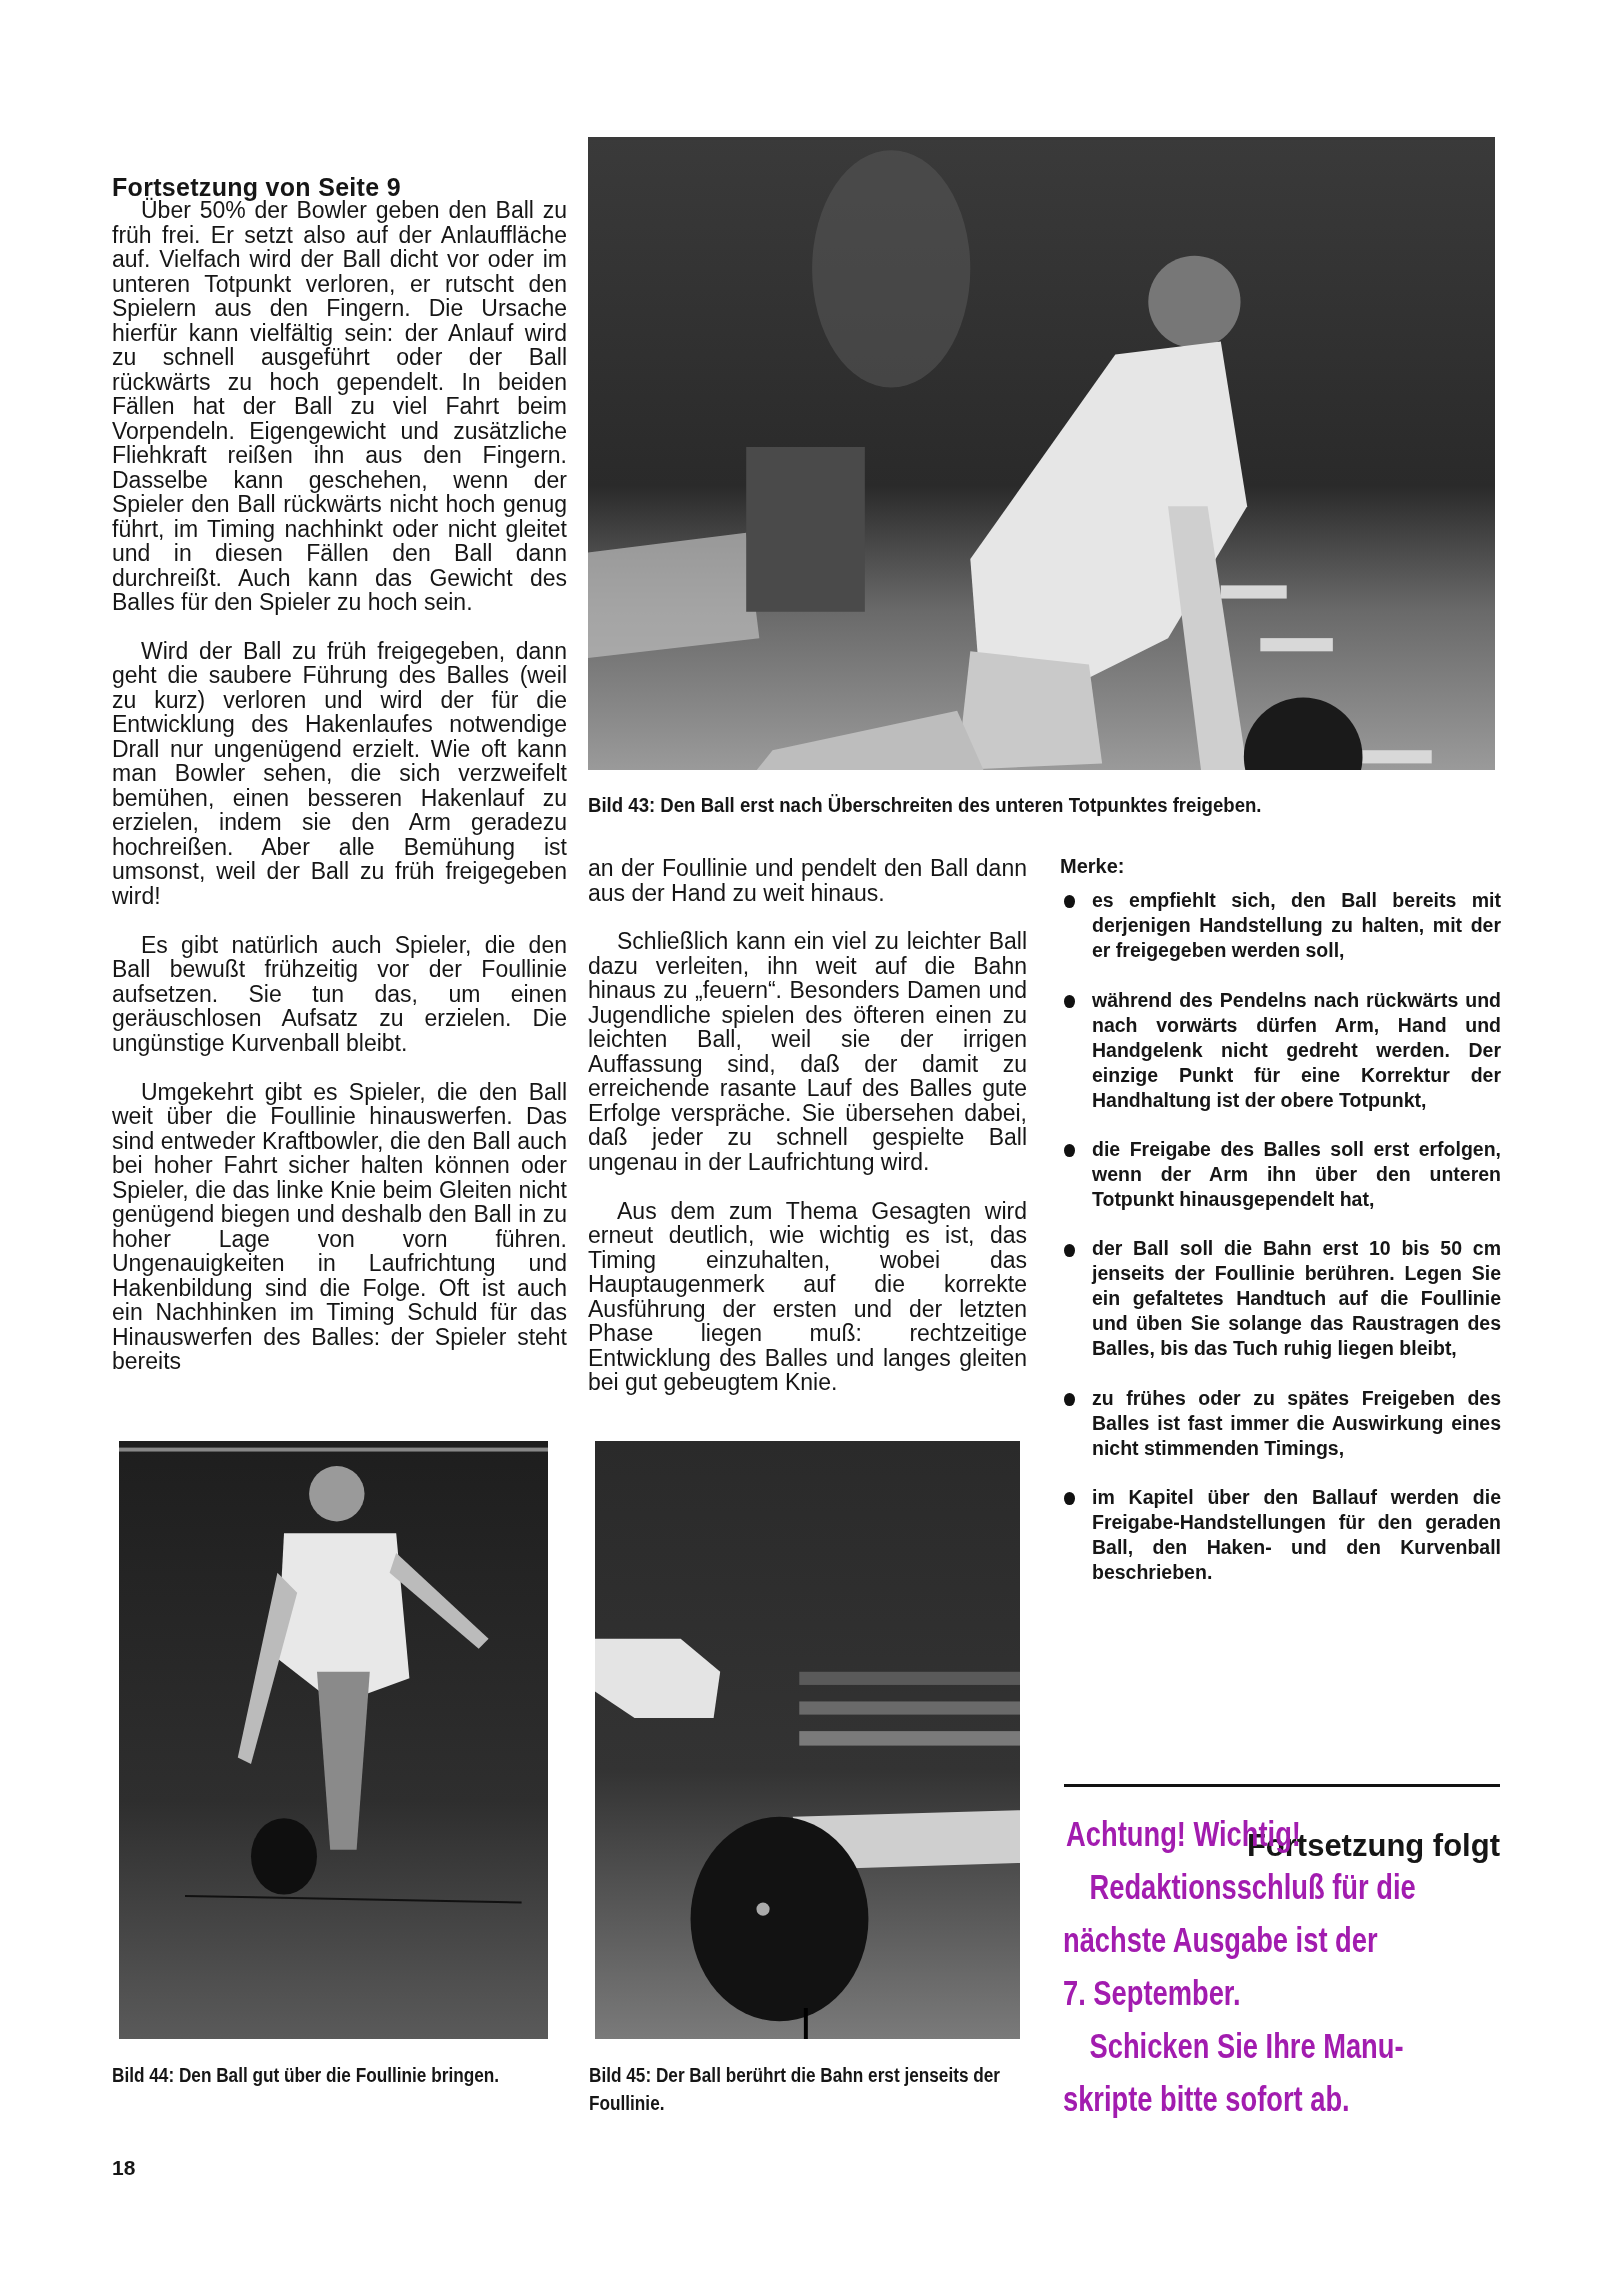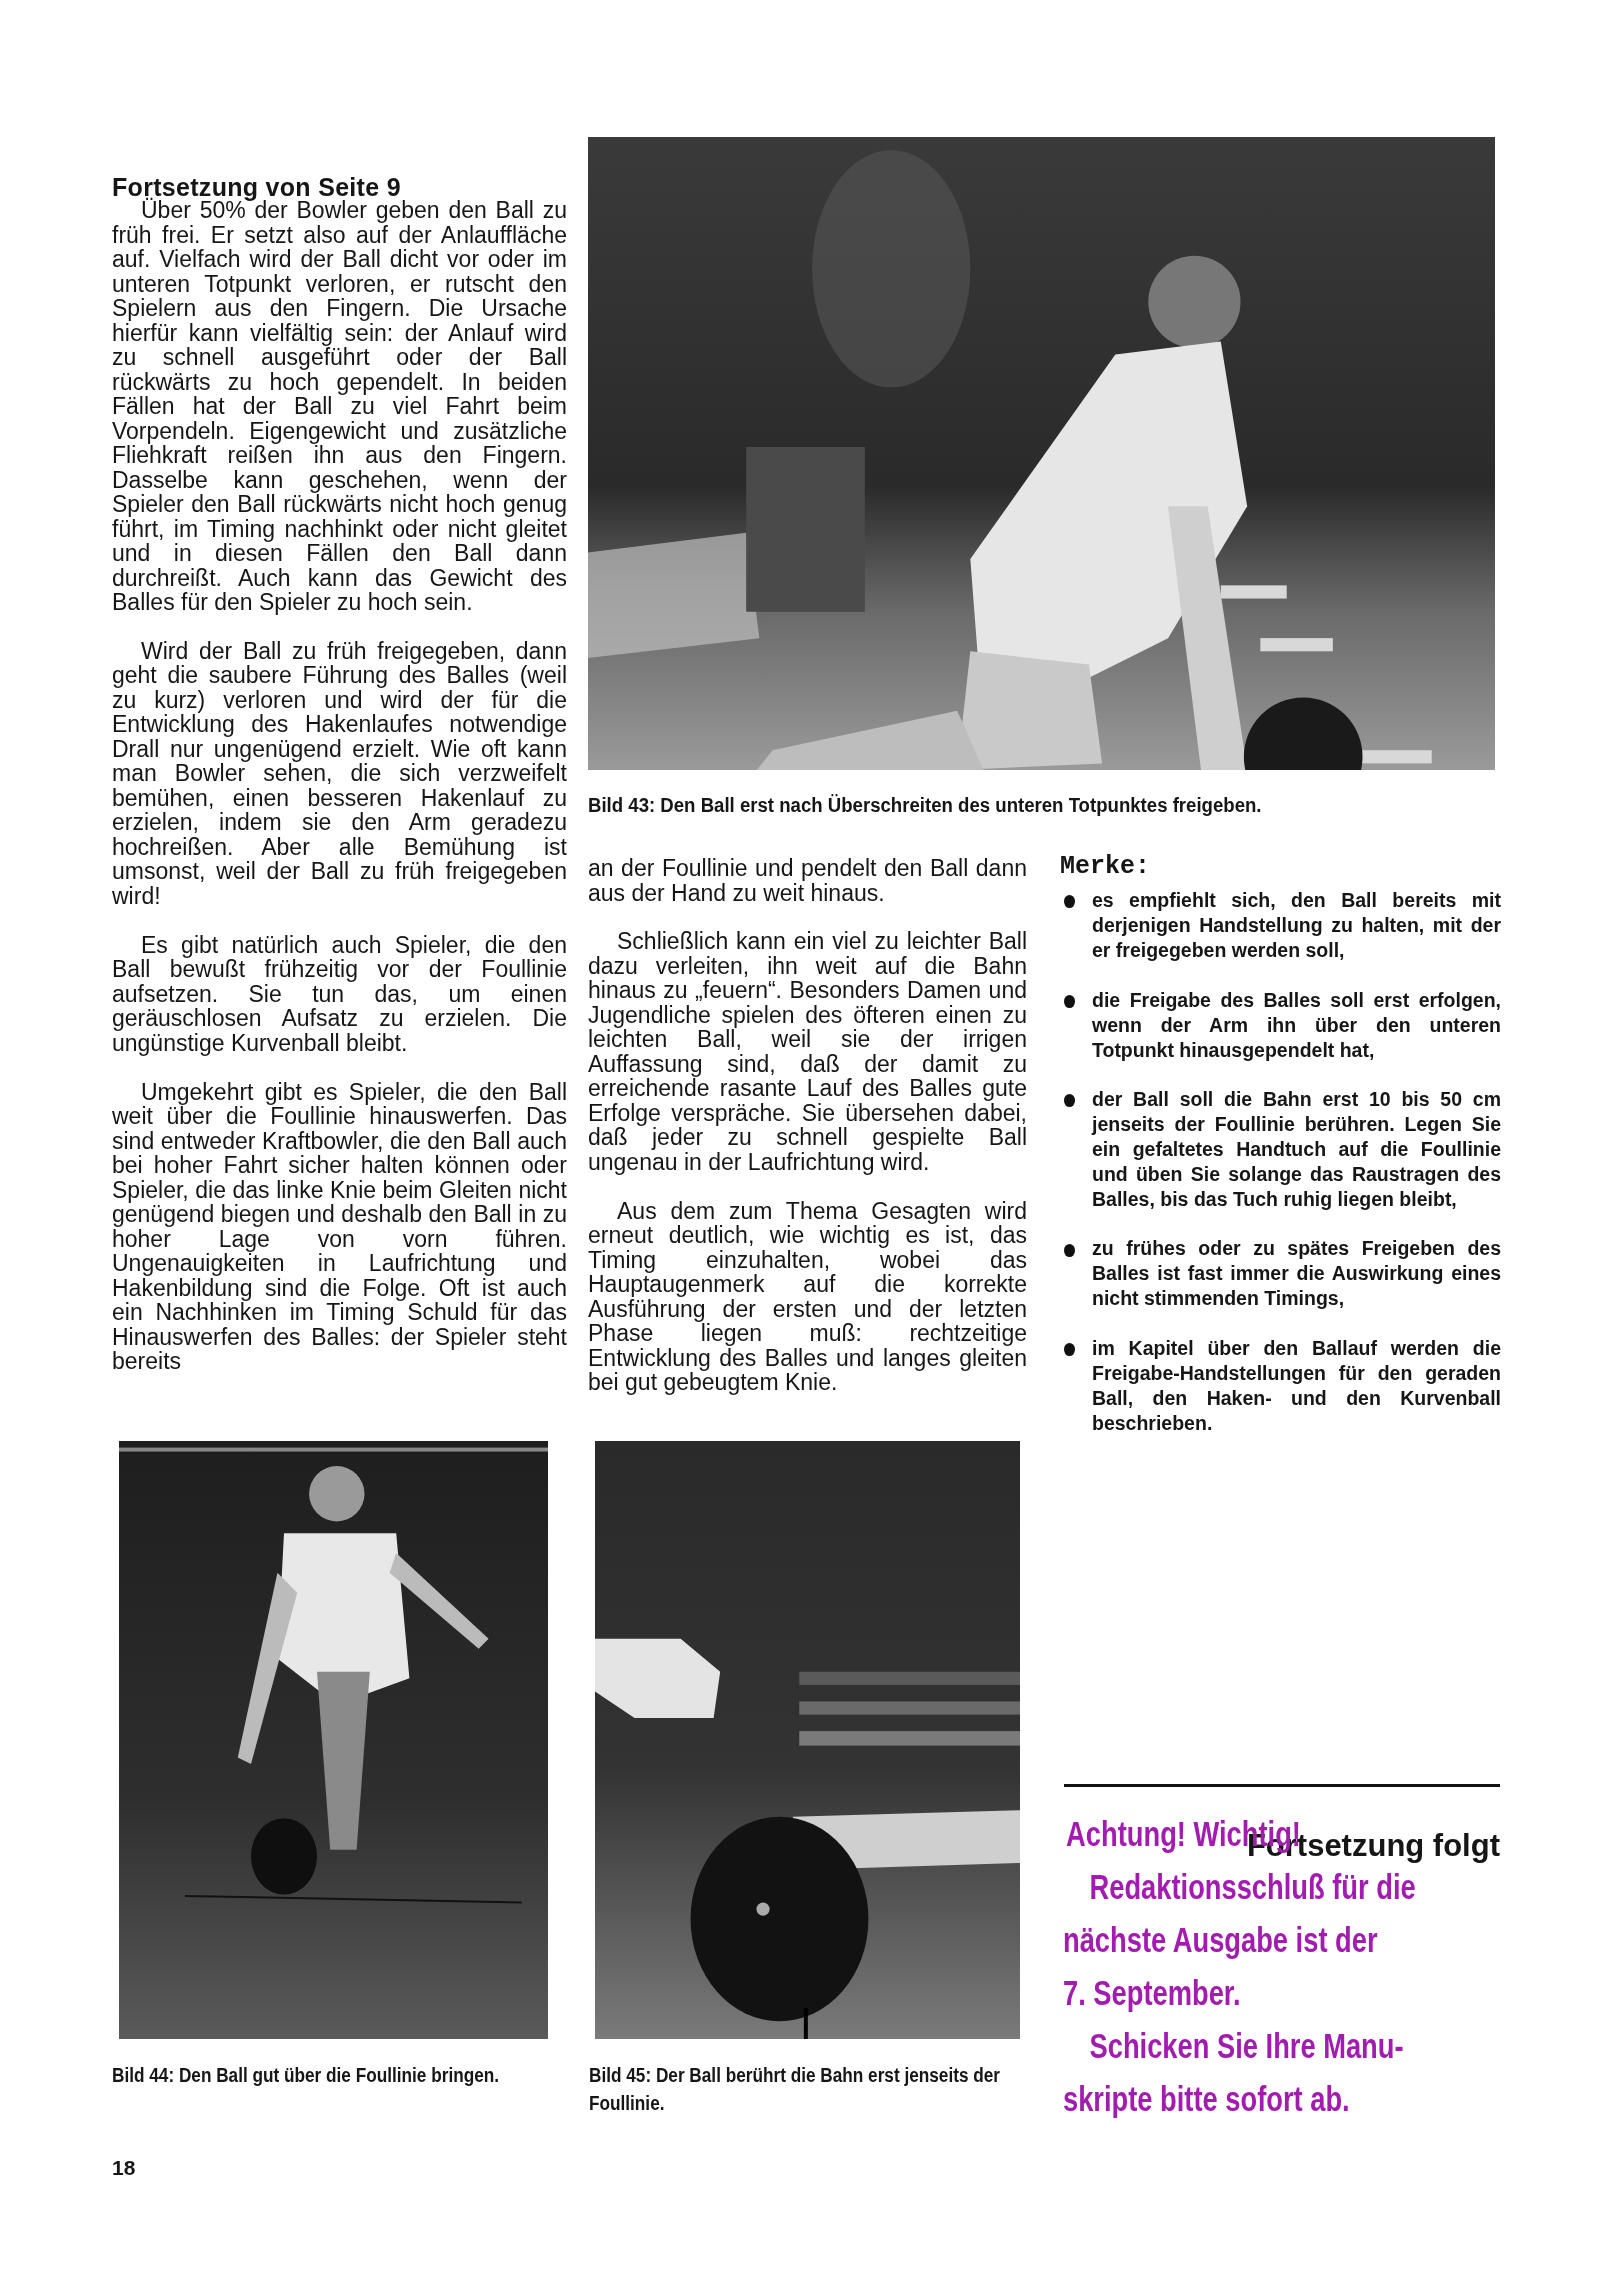--- a/index.html
+++ b/index.html
@@ -16,21 +16,21 @@
   .photo svg { width: 100%; height: 100%; display: block; }
   .photo-43 { left: 588px; top: 137px; width: 907px; height: 633px; }
   .photo-44 { left: 119px; top: 1441px; width: 429px; height: 598px; }
   .photo-45 { left: 595px; top: 1441px; width: 425px; height: 598px; }
   .caption { position: absolute; font-size: 20px; font-weight: bold; line-height: 28px; transform-origin: left top; }
   .caption-43 { left: 588px; top: 791px; white-space: nowrap; transform: scaleX(0.93); }
   .caption-44 { left: 112px; top: 2061px; width: 448px; transform: scaleX(0.86); width: 521px; }
   .caption-45 { left: 589px; top: 2061px; width: 501px; transform: scaleX(0.86); }
   .page-number { left: 112px; top: 2156px; font-size: 21px; font-weight: bold; }
   .merke { position: absolute; left: 1060px; top: 854px; width: 441px; font-weight: bold; font-size: 19.5px; line-height: 25px; }
-  .merke-title { margin: 0 0 9.2px 0; font-size: 25px; font-family: Liberation Mono, monospace; }
+  .merke-title { margin: 0 0 9.2px 0; font-size: 20px; }
   .merke ul { list-style: none; margin: 0; padding: 0; }
   .merke li { position: relative; padding-left: 32px; text-align: justify; margin-bottom: 24.4px; }
   .merke .bullet { position: absolute; left: 4px; top: 7.3px; width: 11.2px; height: 13px; border-radius: 50%; background: #111; }
   .continued { position: absolute; right: 98px; top: 1828px; font-size: 31px; font-weight: bold; white-space: nowrap; }
   .divider { position: absolute; left: 1064px; top: 1784px; width: 436px; height: 3.3px; background: #111; }
   .notice { position: absolute; left: 1063px; top: 1807px; width: 448px; font-family: "Liberation Sans", sans-serif;
             font-weight: bold; font-size: 35px; line-height: 53px; color: #a21caf; }
   .notice div { white-space: nowrap; transform: scaleX(0.78); transform-origin: left top; }
   .notice .indent { padding-left: 34px; }
 </style>
@@ -77,20 +77,21 @@
 <div class="col col-mid">
   <p class="noindent">an der Foullinie und pendelt den Ball dann aus der Hand zu weit hinaus.</p>
   <p>Schließlich kann ein viel zu leichter Ball dazu verleiten, ihn weit auf die Bahn hinaus zu „feuern“. Besonders Damen und Jugendliche spielen des öfteren einen zu leichten Ball, weil sie der irrigen Auffassung sind, daß der damit zu erreichende rasante Lauf des Balles gute Erfolge verspräche. Sie übersehen dabei, daß jeder zu schnell gespielte Ball ungenau in der Laufrichtung wird.</p>
   <p>Aus dem zum Thema Gesagten wird erneut deutlich, wie wichtig es ist, das Timing einzuhalten, wobei das Hauptaugenmerk auf die korrekte Ausführung der ersten und der letzten Phase liegen muß: rechtzeitige Entwicklung des Balles und langes gleiten bei gut gebeugtem Knie.</p>
 </div>
 
 <div class="merke">
   <div class="merke-title">Merke:</div>
   <ul>
     <li><span class="bullet"></span><span>es empfiehlt sich, den Ball bereits mit derjenigen Handstellung zu halten, mit der er freigegeben werden soll,</span></li>
+    <li><span class="bullet"></span><span>während des Pendelns nach rückwärts und nach vorwärts dürfen Arm, Hand und Handgelenk nicht gedreht werden. Der einzige Punkt für eine Korrektur der Handhaltung ist der obere Totpunkt,</span></li>
     <li><span class="bullet"></span><span>die Freigabe des Balles soll erst erfolgen, wenn der Arm ihn über den unteren Totpunkt hinausgependelt hat,</span></li>
     <li><span class="bullet"></span><span>der Ball soll die Bahn erst 10 bis 50 cm jenseits der Foullinie berühren. Legen Sie ein gefaltetes Handtuch auf die Foullinie und üben Sie solange das Raustragen des Balles, bis das Tuch ruhig liegen bleibt,</span></li>
     <li><span class="bullet"></span><span>zu frühes oder zu spätes Freigeben des Balles ist fast immer die Auswirkung eines nicht stimmenden Timings,</span></li>
     <li><span class="bullet"></span><span>im Kapitel über den Ballauf werden die Freigabe-Handstellungen für den geraden Ball, den Haken- und den Kurvenball beschrieben.</span></li>
   </ul>
 </div>
 <div class="continued">Fortsetzung folgt</div>
 <div class="divider"></div>
 
 <div class="notice">

